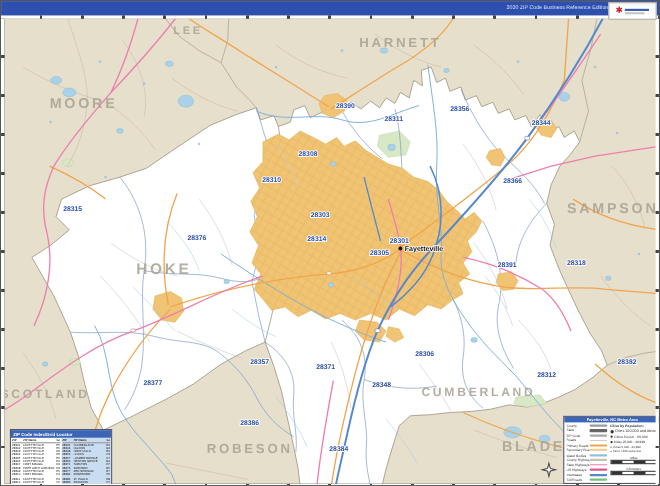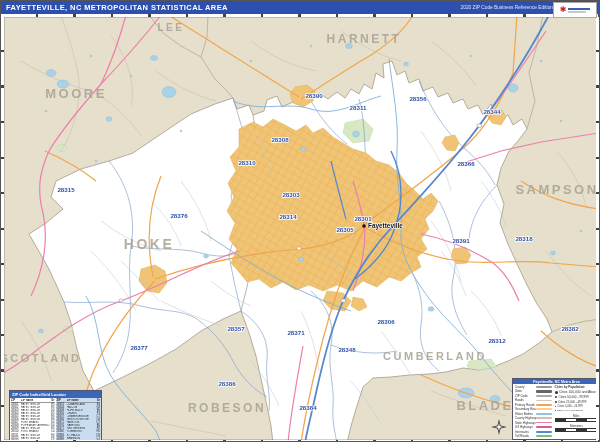--- a/index.html
+++ b/index.html
@@ -311,21 +311,20 @@
         <text x="367" y="227" class="city-label" text-anchor="start">Fayetteville</text>
       </g>
   </svg>
 
   <div class="ruler h" style="top:13px;"></div>
   <div class="ruler h" style="top:439px;"></div>
   <div class="ruler v" style="left:0;"></div>
   <div class="ruler v" style="right:0;"></div>
 
   <div class="hdr">
-    <span class="hdr-title">FAYETTEVILLE, NC METROPOLITAN STATISTICAL AREA</span>
     <span class="hdr-edition">2020 ZIP Code Business Reference Edition</span>
   </div>
   <div class="logo">
     <span class="star">✱</span>
     <span class="bars">
         <i></i>
         <i></i>
       </span>
   </div>
 

